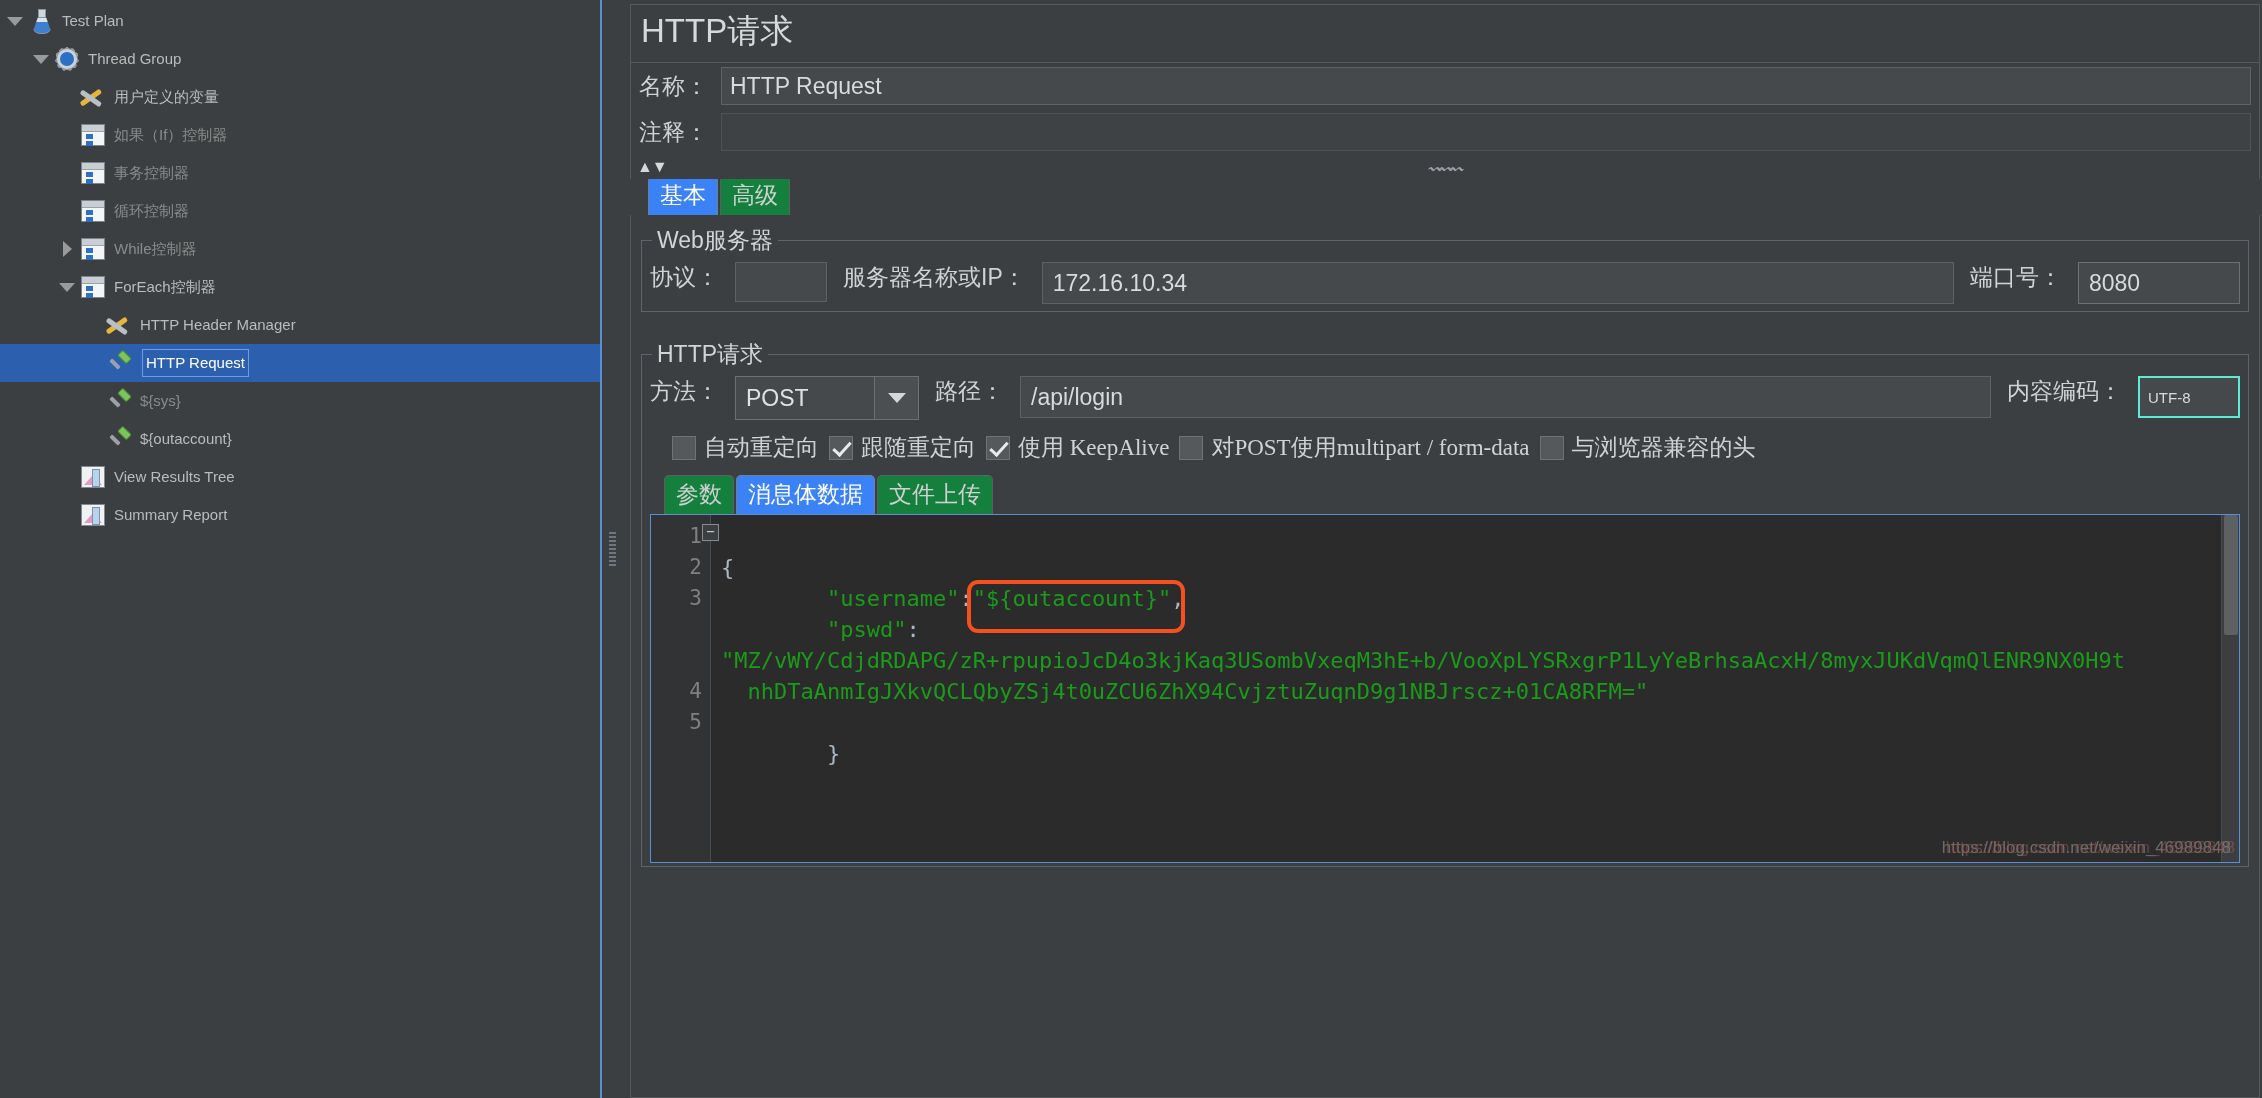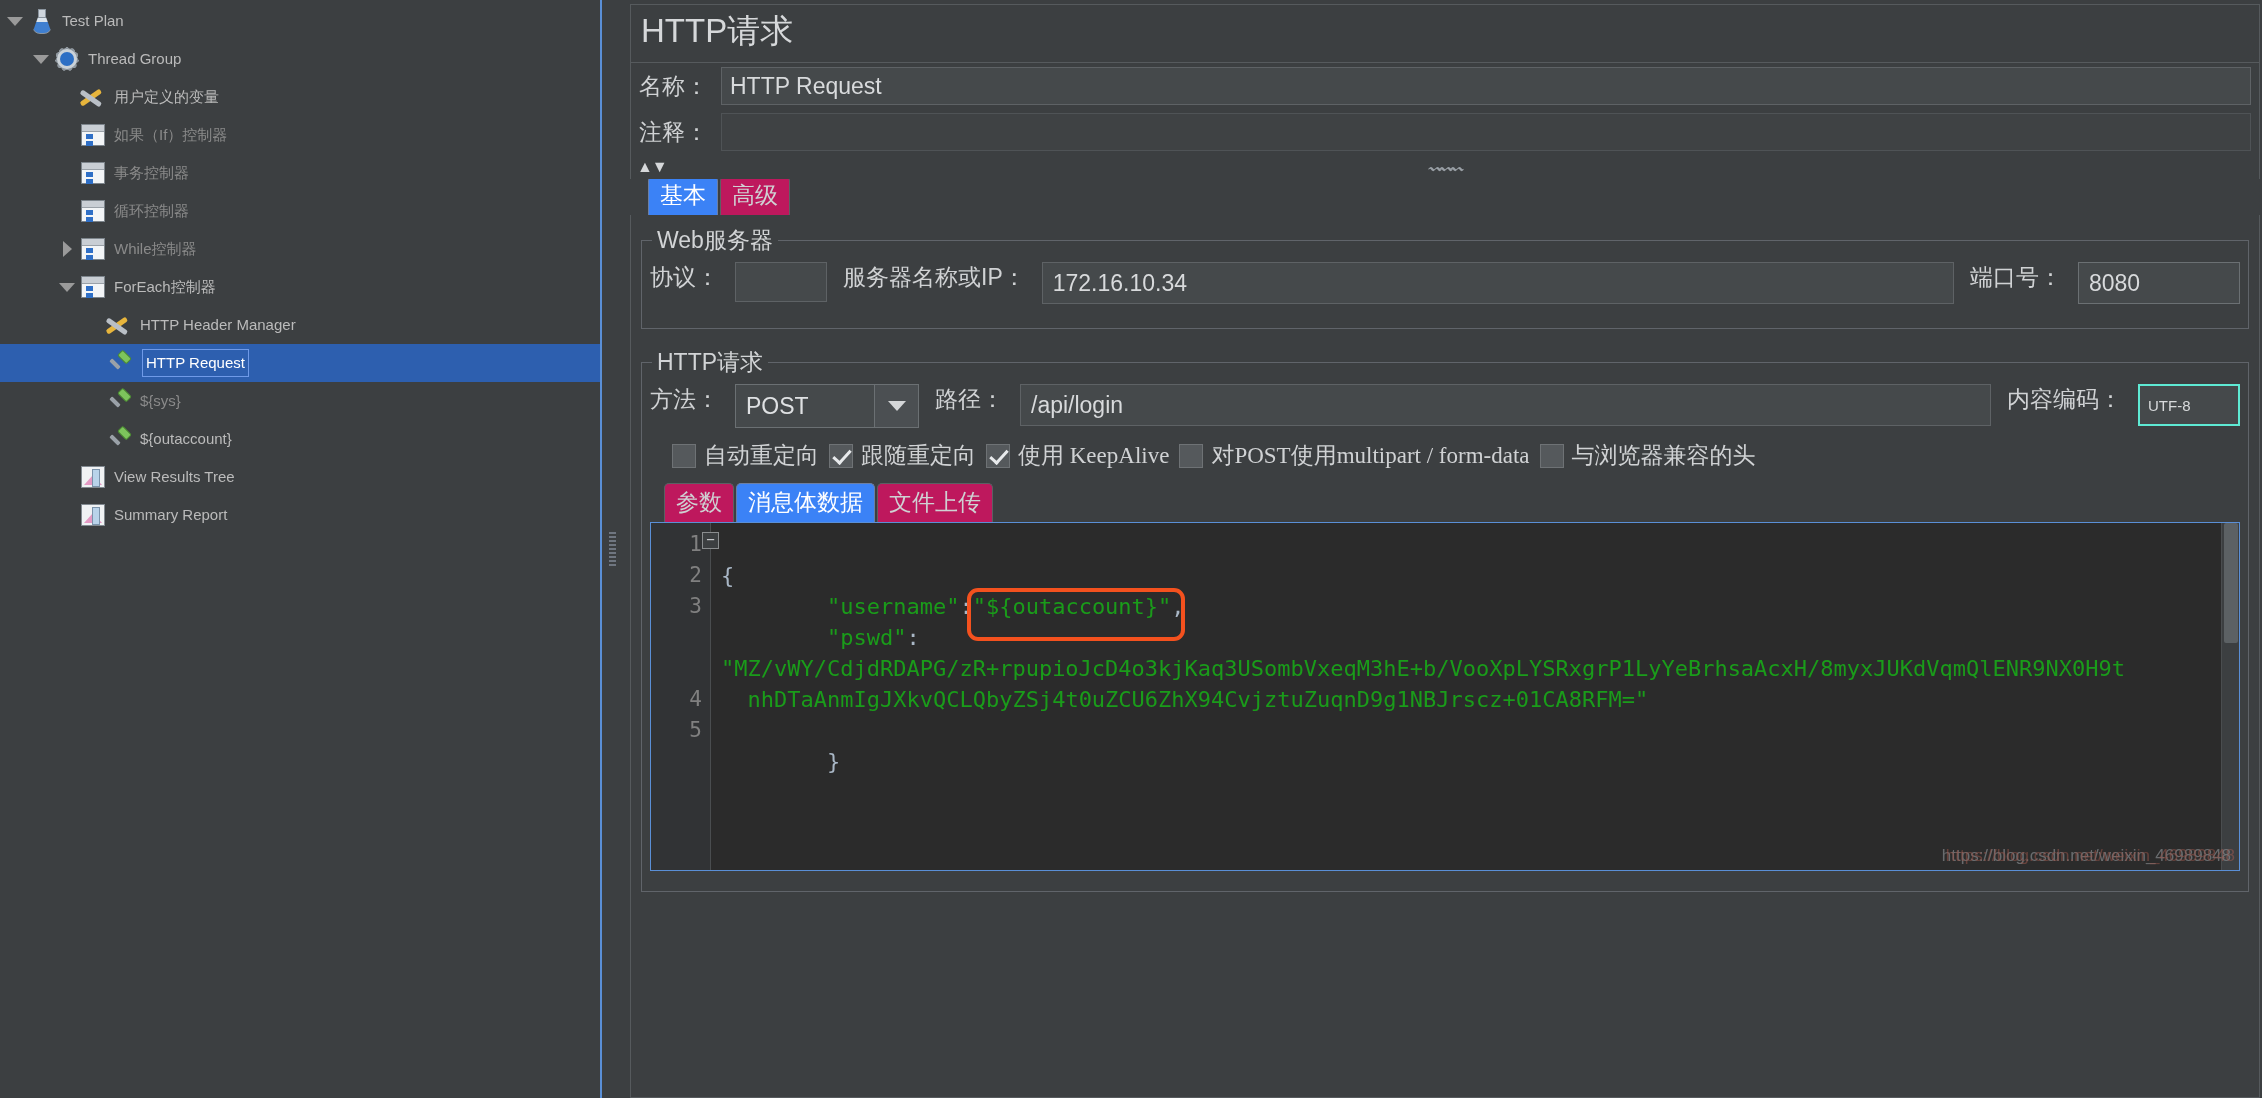--- a/index.html
+++ b/index.html
@@ -239,21 +239,21 @@
   .tabs-row {
     display: flex;
     align-items: flex-end;
     height: 36px;
     padding-left: 18px;
     gap: 2px;
   }
   .tab {
     font-size: 23px;
     padding: 3px 11px 4px 11px;
-    background: #be185d;
+    background: #15803d;
     border: 1px solid #5c6063;
     border-bottom: none;
     border-radius: 5px 5px 0 0;
     color: #cfd1d3;
     white-space: nowrap;
   }
   .tab.active {
     background: #3b82f6;
     color: #ffffff;
     border-color: #6c7fa3;
@@ -264,22 +264,22 @@
     border-top: none;
     padding: 6px 10px 0 10px;
     flex: 1 1 auto;
     display: flex;
     flex-direction: column;
     min-height: 0;
   }
 
   fieldset.group {
     border: 1px solid #60646a;
-    margin: 4px 0 14px 0;
-    padding: 2px 8px 20px 8px;
+    margin: 4px 0 23px 0;
+    padding: 2px 8px 3px 8px;
   }
   fieldset.group > legend {
     font-size: 23px;
     color: #d2d4d6;
     padding: 0 5px;
     margin-left: 2px;
   }
   .inline-row {
     display: flex;
     align-items: flex-start;

